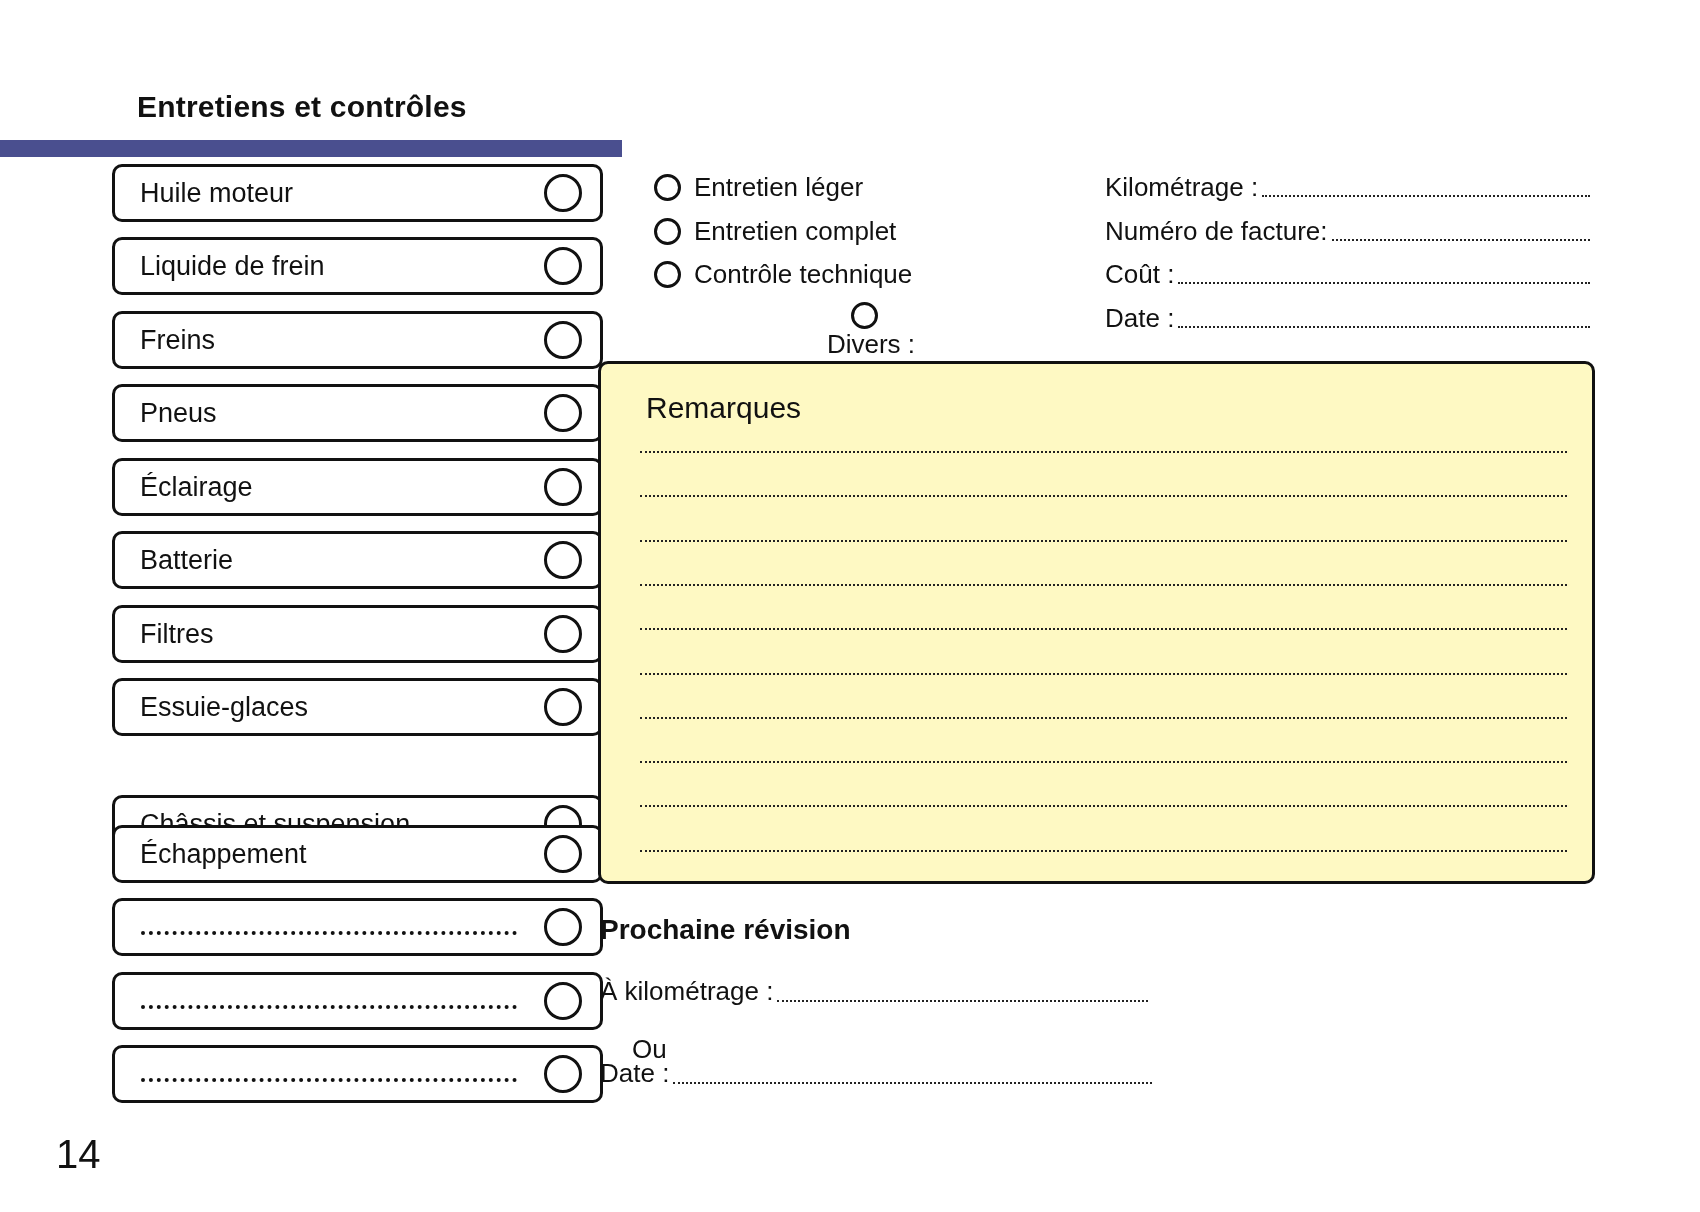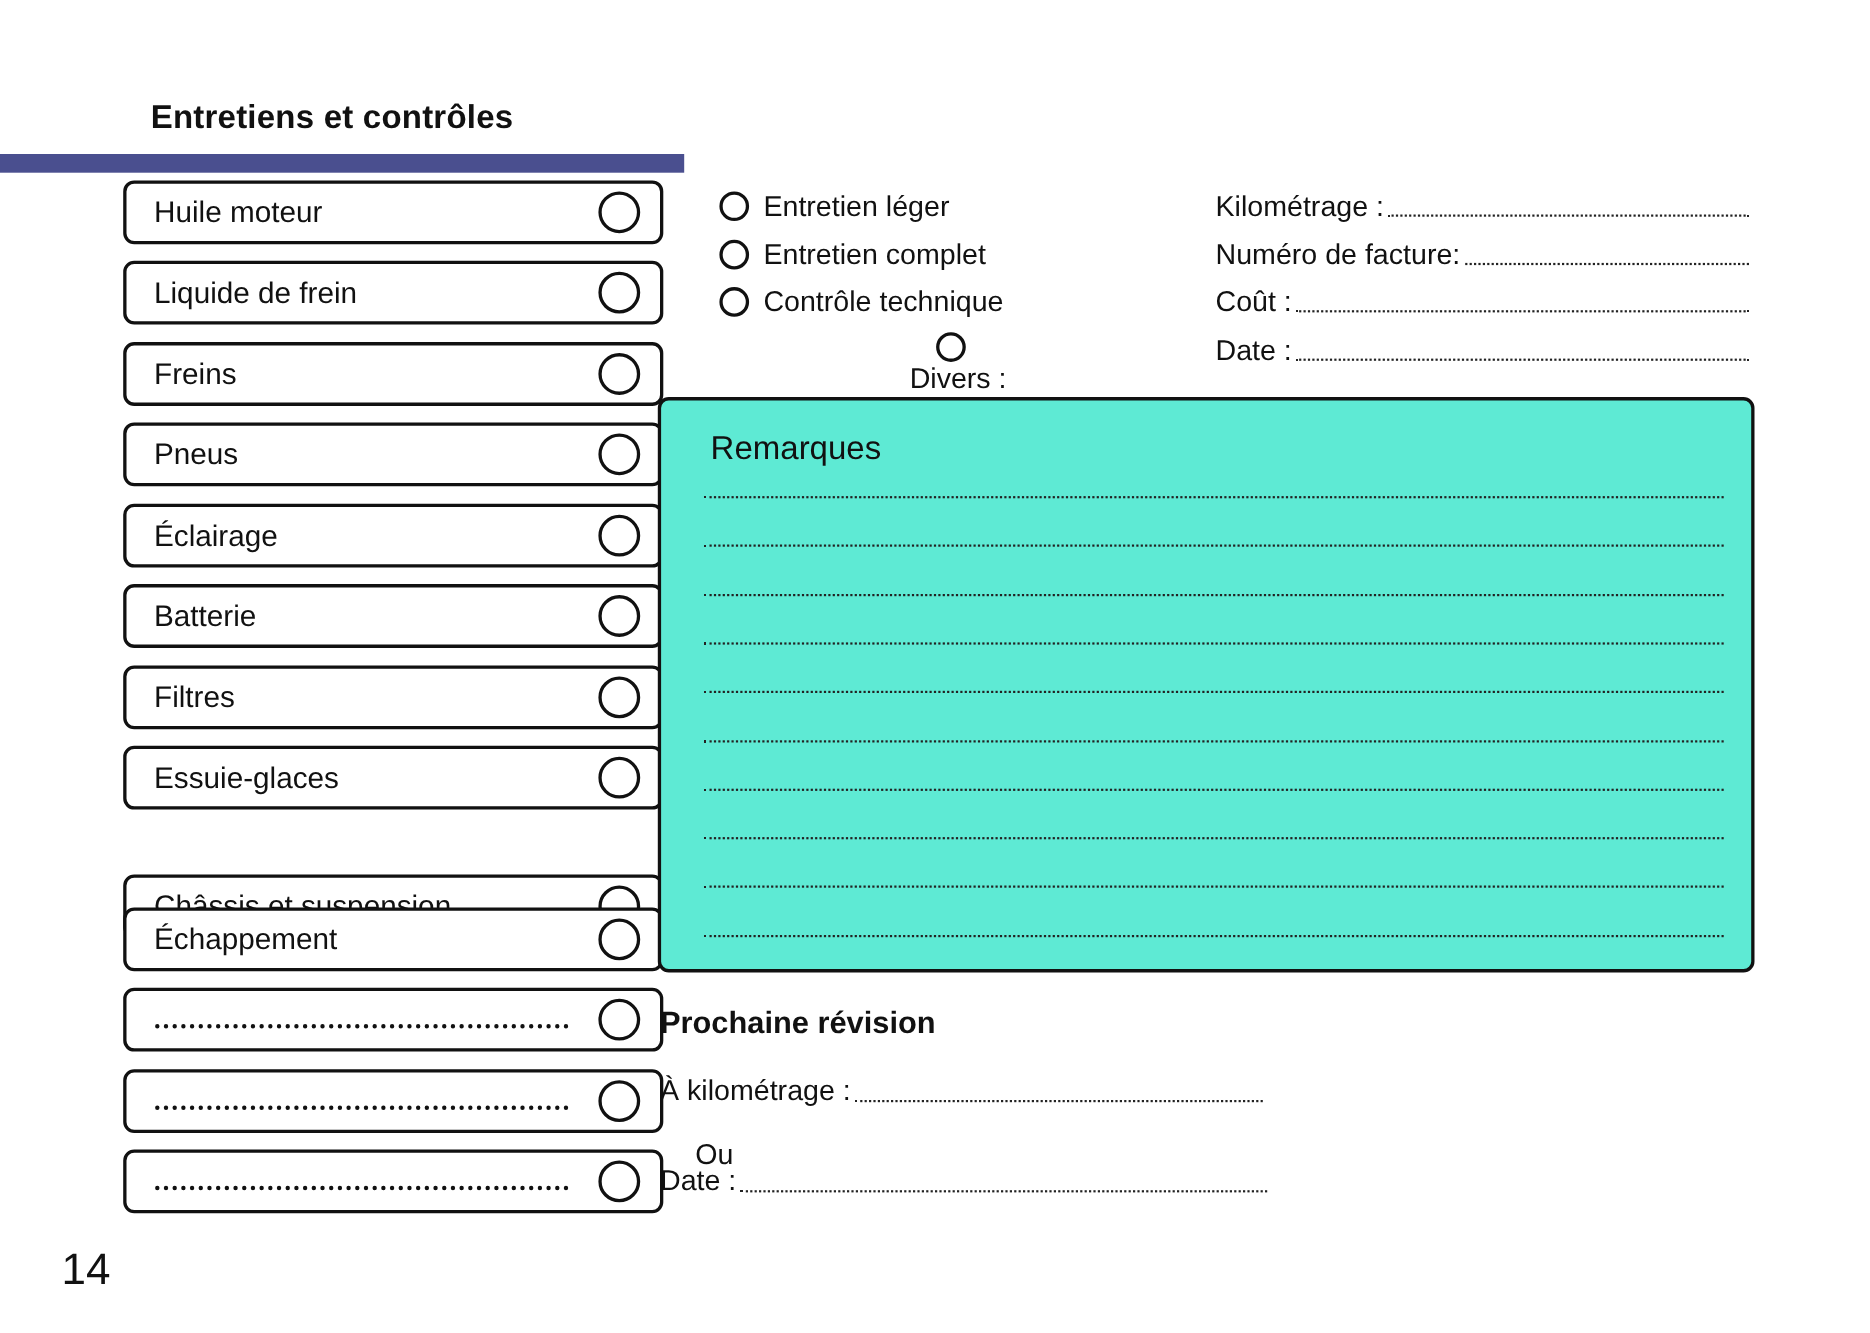--- a/index.html
+++ b/index.html
@@ -23,21 +23,21 @@
   .radio-label{margin-left:13px;font-size:26px;white-space:nowrap;}
 
   
   .field-row{position:absolute;left:1105px;width:485px;height:32px;display:flex;align-items:center;}
   .field-label{font-size:26px;white-space:nowrap;}
 
   .leader{flex:1 1 auto;height:0;border-bottom:2px dotted #222;align-self:flex-end;margin-bottom:6px;margin-left:4px;}
 
   
   .remarks-box{position:absolute;left:598px;top:361px;width:991px;height:517px;
-               border:3px solid #111;border-radius:10px;background:#5eead4;}
+               border:3px solid #111;border-radius:10px;background:#fef9c3;}
   .remarks-title{position:absolute;left:45px;top:27px;font-size:30px;}
   .remark-line{position:absolute;left:39px;right:25px;height:0;border-bottom:2px dotted #222;}
 
   
   .next-heading{position:absolute;left:600px;top:914px;font-size:28px;font-weight:bold;}
   .next-row{position:absolute;left:600px;height:34px;display:flex;align-items:center;}
   .next-label{font-size:26px;white-space:nowrap;}
 
   
   .sig-box{position:absolute;left:1179px;top:919px;width:410px;height:226px;border:3px solid #111;

